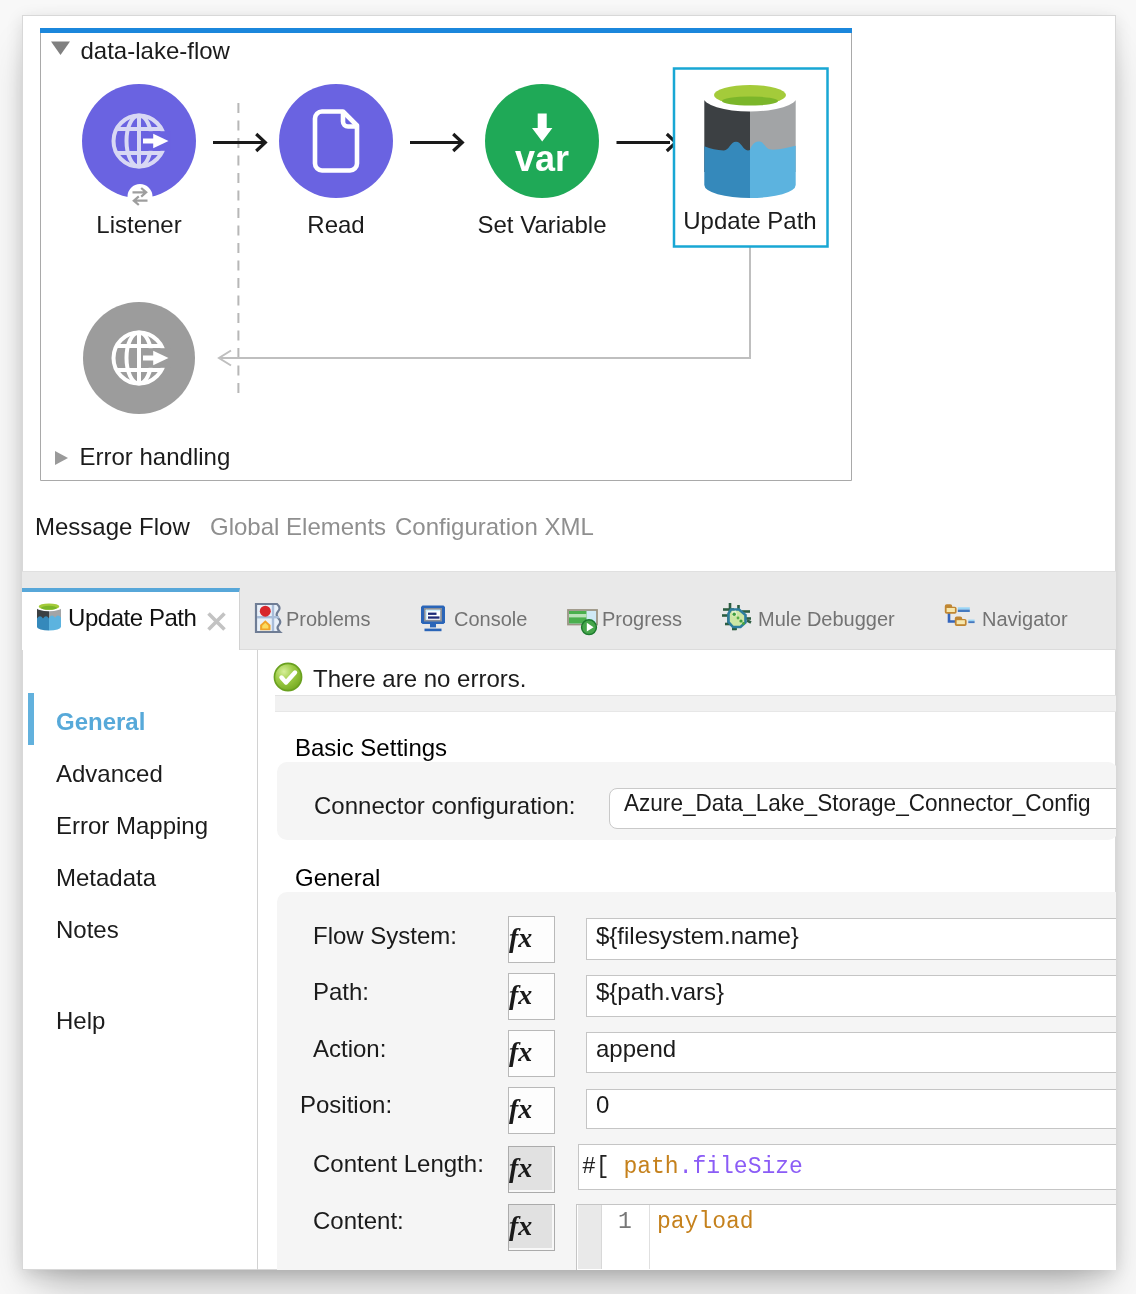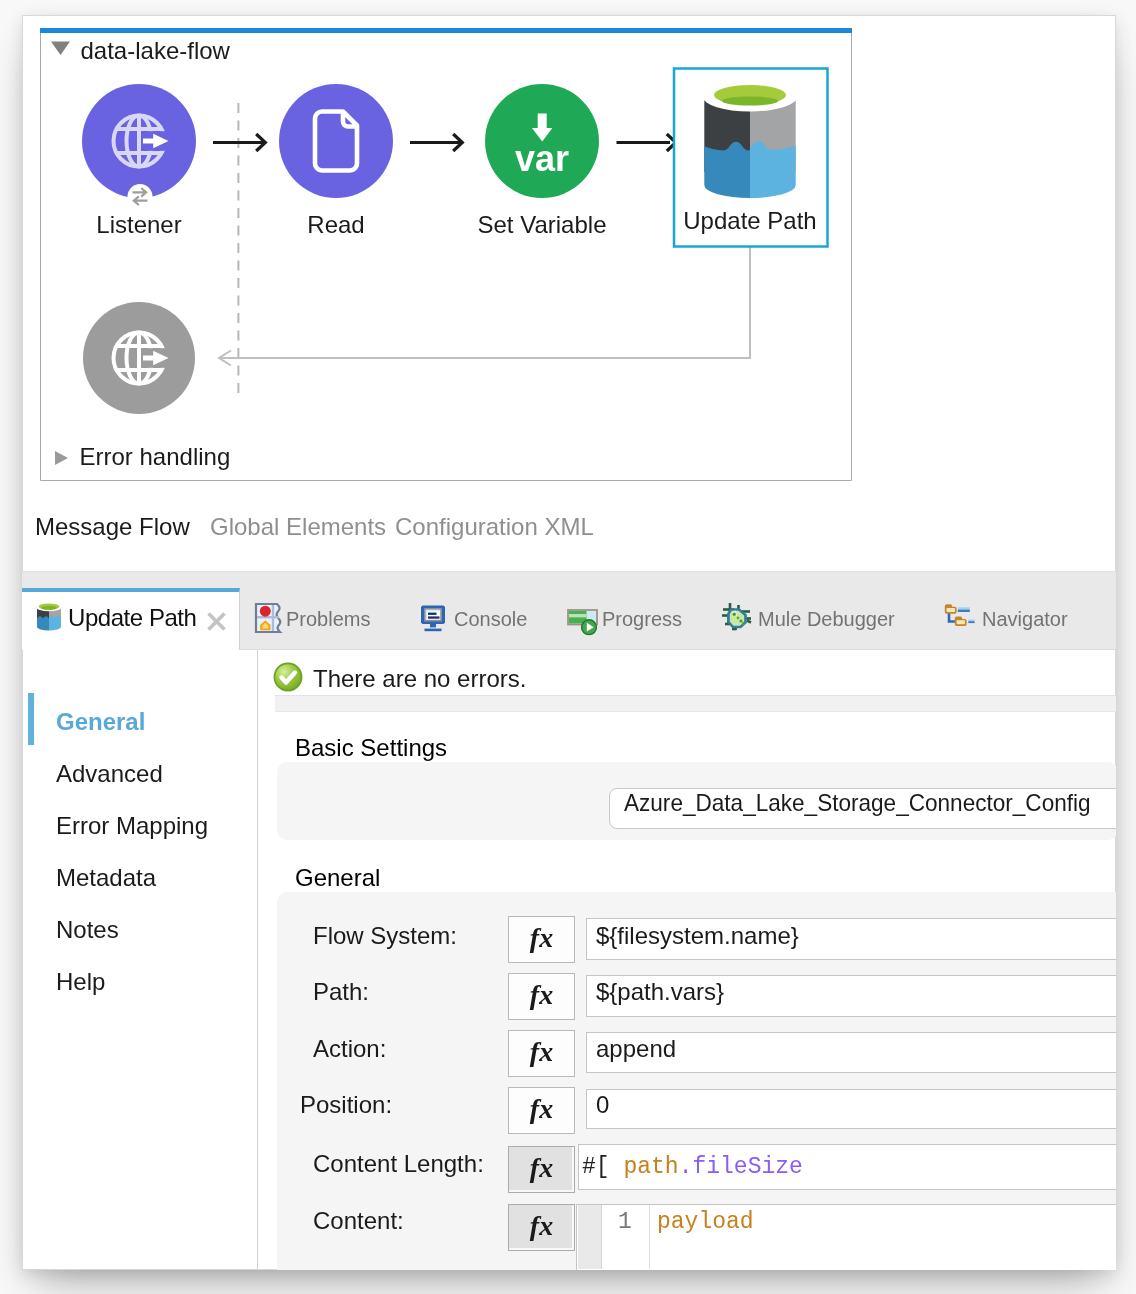--- a/index.html
+++ b/index.html
@@ -11,21 +11,21 @@
 
 #band{position:absolute;left:0;top:556px;width:1094px;height:79px;background:#e9e9e9;border-top:1px solid #e0e0e0;border-bottom:1px solid #dcdcdc}
 #atab{position:absolute;left:0;top:573px;width:218px;height:62px;background:#fff;border-top:4px solid #57a7d9;border-right:1px solid #d2d2d2}
 .tabtxt{font-size:20px;line-height:24px;white-space:nowrap;color:#737373}
 
 #sep{position:absolute;left:235px;top:635px;width:1px;height:620px;background:#d2d2d2}
 #bluebar{position:absolute;left:6px;top:678px;width:6px;height:52px;background:#62b1dd}
 
 .panel{position:absolute;background:#f5f5f5;border-radius:10px}
 .inp{position:absolute;background:#fff;border:1.5px solid #c5c5c5}
-.fx{position:absolute;width:67px;height:47px;background:#fdfdfd;border:1.5px solid #b9b9b9;font-family:"Liberation Serif",serif;font-style:italic;font-weight:bold;font-size:28px;text-align:center;line-height:41px;color:#1a1a1a}
+.fx{position:absolute;width:47px;height:47px;background:#fdfdfd;border:1.5px solid #b9b9b9;font-family:"Liberation Serif",serif;font-style:italic;font-weight:bold;font-size:28px;line-height:41px;color:#1a1a1a}
 .fxg{background:#e1e1e1;border-color:#ababab;box-shadow:inset -2px -2px 0 #f8f8f8}
 .mono{font-family:"Liberation Mono",monospace;font-size:23px;line-height:23px;white-space:nowrap}
 .org{color:#c5811c}
 </style></head><body>
 <div id="win">
 <svg class="abs" style="left:0;top:0" width="1094" height="556" viewBox="0 0 1094 556">
 
   <rect x="18" y="13" width="812" height="5" fill="#1b87dc"></rect>
   <path d="M18.5,18 V465.5 H829.5 V18" fill="none" stroke="#a9a9a9" stroke-width="1"></path>
 
@@ -192,38 +192,39 @@
 </svg>
 <div class="abs tabtxt" style="left:960px;top:592px">Navigator</div>
 
 <div id="sep"></div>
 <div id="bluebar"></div>
 <div class="abs" style="left:34px;top:695px;font-size:24px;line-height:24px;font-weight:bold;color:#57a9d9">General</div>
 <div class="abs t24" style="left:34px;top:747px">Advanced</div>
 <div class="abs t24" style="left:34px;top:799px">Error Mapping</div>
 <div class="abs t24" style="left:34px;top:851px">Metadata</div>
 <div class="abs t24" style="left:34px;top:903px">Notes</div>
-<div class="abs t24" style="left:34px;top:955px">Help</div>
+<div class="abs t24" style="left:34px;top:994px">Help</div>
 
 <svg class="abs" style="left:251px;top:647px" width="30" height="30" viewBox="0 0 30 30">
   <defs>
         <radialGradient id="gb" cx="0.35" cy="0.3" r="0.8">
     <stop offset="0" stop-color="#d7ef9a"></stop>
           <stop offset="0.45" stop-color="#9ccb45"></stop>
           <stop offset="1" stop-color="#71a51e"></stop>
   </radialGradient>
       </defs>
   <circle cx="15" cy="15" r="13.6" fill="url(#gb)" stroke="#69a01f" stroke-width="1.6"></circle>
   <path d="M8.5,15.5 l4.5,5 l9,-10" fill="none" stroke="#fff" stroke-width="4.4" stroke-linecap="round" stroke-linejoin="round"></path>
 </svg>
 <div class="abs t24" style="left:291px;top:652px">There are no errors.</div>
 <div class="abs" style="left:253px;top:680px;width:843px;height:17px;background:#f1f1f1;border-top:1px solid #e3e3e3;border-bottom:1px solid #e7e7e7"></div>
 
 <div class="abs t24 hdr" style="left:273px;top:721px">Basic Settings</div>
 <div class="panel" style="left:255px;top:746.5px;width:841px;height:78px"></div>
+<div class="abs t24" style="left:292px;top:779px">Connector configuration:</div>
 <div class="inp" style="left:587px;top:773px;width:509px;height:41px;border-radius:8px 0 0 8px;border-color:#c9c9c9"></div>
 <div class="abs t24" style="left:602px;top:775.5px;transform:scaleX(0.94);transform-origin:0 0">Azure_Data_Lake_Storage_Connector_Config</div>
 
 <div class="abs t24 hdr" style="left:273px;top:850.5px">General</div>
 <div class="panel" style="left:255px;top:877px;width:841px;height:378px;border-radius:10px 0 0 0"></div>
 
 <div class="abs t24" style="left:291px;top:909px">Flow System:</div>
 <div class="fx" style="left:486px;top:901px">fx</div>
 <div class="inp" style="left:564px;top:903px;width:532px;height:42px"></div>
 <div class="abs t24" style="left:574px;top:909px">${filesystem.name}</div>

